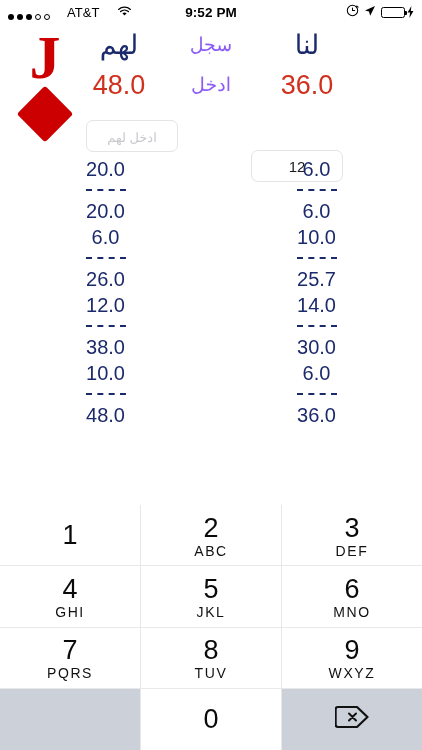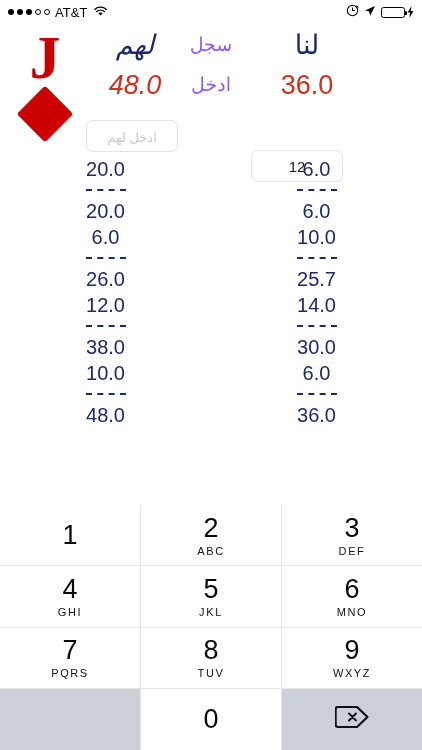--- a/index.html
+++ b/index.html
@@ -13,21 +13,21 @@
 
   
   .statusbar {
     position: absolute; top: 0; left: 0;
     width: 422px; height: 24px;
     display: flex; align-items: center;
     padding: 0 8px;
     font-size: 13px; color: #000;
     letter-spacing: 0.1px;
   }
-  .sb-left { display: flex; align-items: center; gap: 5px; flex: 1; }
+  .sb-left { display: flex; align-items: flex-end; gap: 17px; flex: 1; }
   .sb-center { position: absolute; left: 0; right: 0; text-align: center;
                font-size: 13.5px; font-weight: 600; color: #000; pointer-events: none; }
   .sb-right { display: flex; align-items: center; gap: 5px; margin-left: auto; z-index: 2; }
   .dots { display: flex; gap: 3px; align-items: center; }
   .dot { width: 6px; height: 6px; border-radius: 50%; background: #000; }
   .dot.empty { background: transparent; border: 1px solid #000; width: 6px; height: 6px; }
   .carrier { font-size: 13px; font-weight: 400; color:#000; }
   .wifi { display:inline-block; }
   .battery-wrap { display: flex; align-items: center; gap: 1px; }
   .battery {
@@ -46,21 +46,21 @@
   .card-mark { position: absolute; left: 10px; top: 2px; width: 70px; text-align: center; }
   .card-letter {
     font-family: "Liberation Serif", serif;
     font-size: 62px; line-height: 62px; font-weight: 700; color: #cc0000;
   }
   .card-suit {
     margin: 6px auto 0; width: 40px; height: 40px; background: #cc0000;
     transform: rotate(45deg); border-radius: 3px;
   }
 
-  .col-them { position: absolute; left: 80px; top: 0; width: 110px; text-align: center; font-style: italic; }
+  .col-them { position: absolute; left: 64px; top: 0; width: 110px; text-align: center; }
   .col-mid  { position: absolute; left: 170px; top: 0; width: 82px; text-align: center; }
   .col-us   { position: absolute; left: 252px; top: 0; width: 110px; text-align: center; }
 
   .team-label {
     font-size: 27px; color: #1b2a6b; font-weight: 500; line-height: 42px;
     direction: rtl;
   }
   .team-score {
     font-size: 27px; color: #d0301c; font-weight: 400; line-height: 38px;
   }
@@ -117,21 +117,21 @@
     cursor: pointer;
     border-right: 1px solid #e8e8ea;
     border-bottom: 1px solid #e8e8ea;
   }
   .key:last-child { border-right: none; }
   .kb-row:last-child .key { border-bottom: none; }
   .key .num {
     font-size: 27px; font-weight: 300; color: #0a0a0a; line-height: 30px;
   }
   .key .sub {
-    font-size: 11px; letter-spacing: 1.6px; color: #111; line-height: 14px;
+    font-size: 14px; letter-spacing: 1.6px; color: #111; line-height: 14px;
     margin-top: 1px; font-weight: 400;
   }
   .key.blank { background: #ccd0d9; border-right: none; }
   .key.del   { background: #ccd0d9; border-right: none; }
   .key.zero  { background: #ffffff; border-right: 1px solid #e8e8ea; border-left: 1px solid #e8e8ea; }
   .del-icon { display: block; }
 </style>
 </head>
 <body>
 
@@ -148,20 +148,21 @@
       </span>
       <span class="carrier">AT&amp;T</span>
       <span class="wifi">
         <svg width="15" height="11" viewBox="0 0 15 11">
           <path d="M7.5 9.6 L5.4 7.3 a3.2 3.2 0 0 1 4.2 0 Z" fill="#000"></path>
           <path d="M3.6 5.6 a5.8 5.8 0 0 1 7.8 0" stroke="#000" stroke-width="1.3" fill="none" stroke-linecap="round"></path>
           <path d="M1.6 3.4 a8.8 8.8 0 0 1 11.8 0" stroke="#000" stroke-width="1.3" fill="none" stroke-linecap="round"></path>
         </svg>
       </span>
     </div>
+    <div class="sb-center">9:52 PM</div>
     <div class="sb-right">
       <span>
         <svg width="13" height="13" viewBox="0 0 14 14">
           <circle cx="7" cy="7" r="5.6" stroke="#000" stroke-width="1.1" fill="none"></circle>
           <path d="M7 4.2 V7 H9.3" stroke="#000" stroke-width="1.1" fill="none" stroke-linecap="round"></path>
           <path d="M11.4 2.2 l1.6 1.2" stroke="#000" stroke-width="1.2" stroke-linecap="round"></path>
         </svg>
       </span>
       <span>
         <svg width="12" height="12" viewBox="0 0 12 12">

